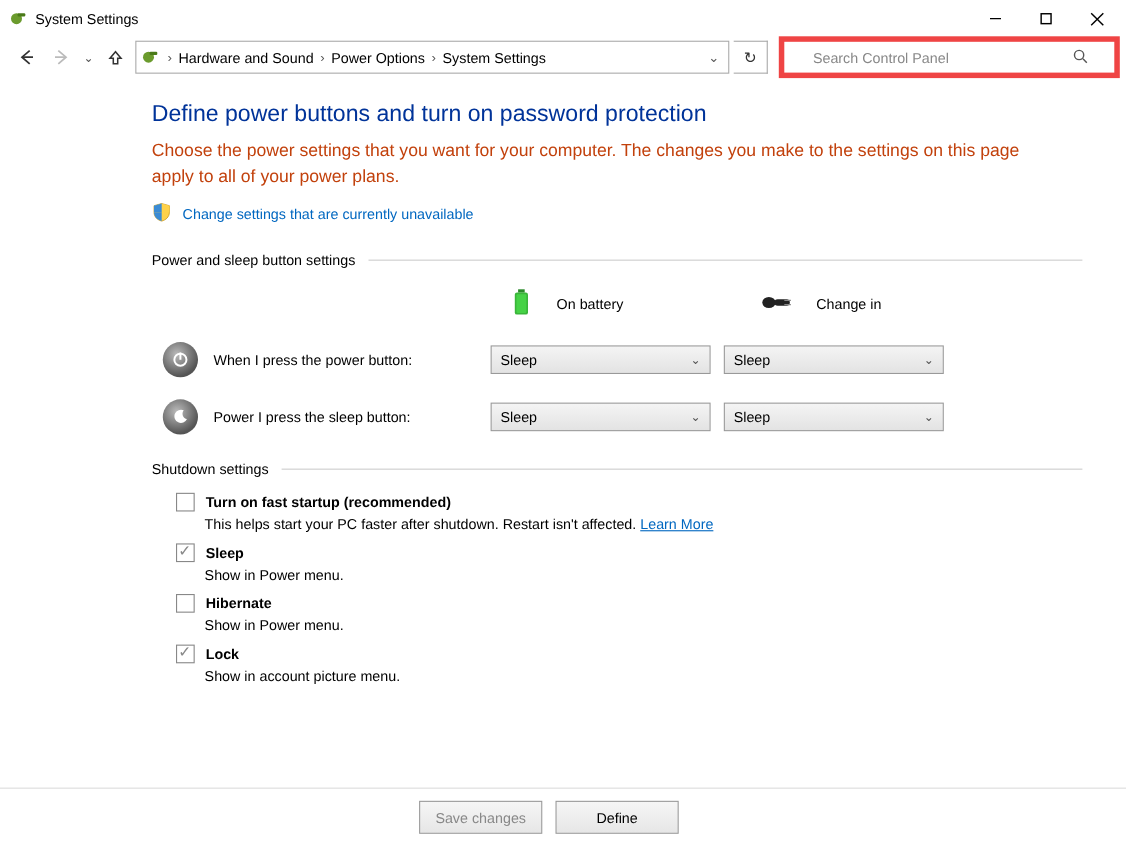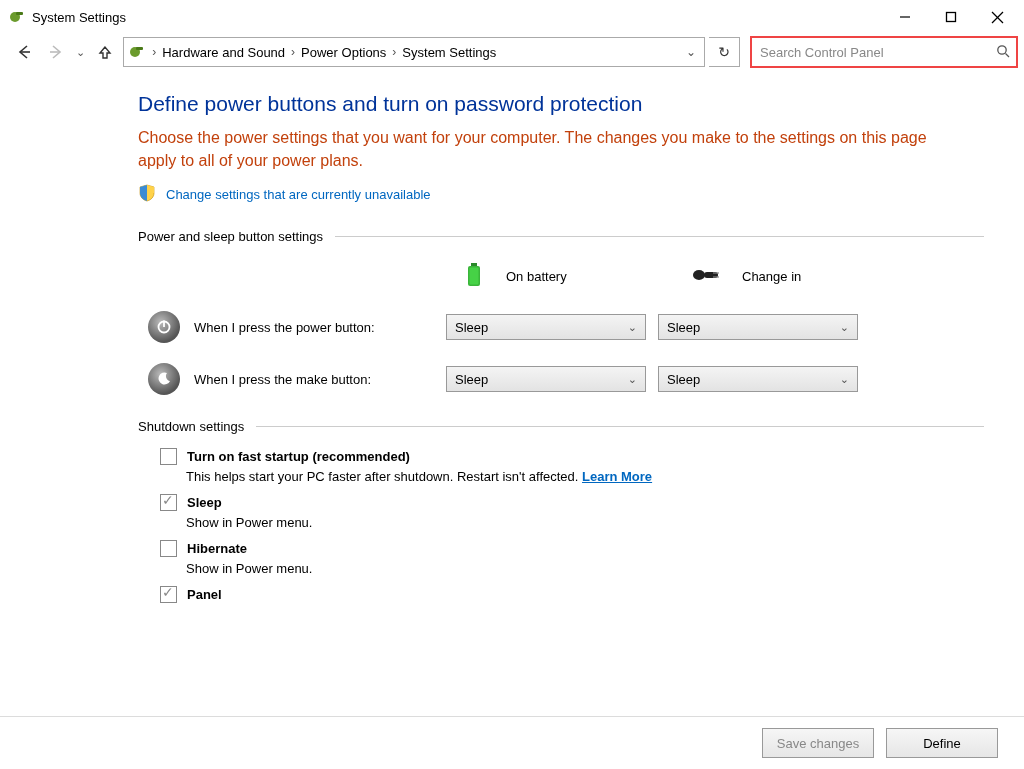--- a/index.html
+++ b/index.html
@@ -59,43 +59,43 @@
   }
   .crumb { color:#000; white-space:nowrap; }
   .addr-chev { color:#555; font-size:12px; }
   .addr-wrap .spacer { flex:1; }
   .addr-drop { width: 18px; text-align:center; color:#555; font-size:12px; }
   .refresh-btn {
     width: 30px; height: 28px; border:1px solid #aaa; border-left:none;
     display:flex; align-items:center; justify-content:center; font-size:14px; color:#333;
   }
   .search-wrap {
-    width: 252px; height: 28px; border:2px solid #ef4444;
-    display:flex; align-items:center; padding:0 6px; margin-left: 6px;
+    width: 252px; height: 28px; border:5px solid #ef4444;
+    display:flex; align-items:center; padding:0 24px; margin-left: 6px;
     color:#888;
   }
   .search-wrap input {
     border:none; outline:none; flex:1; font-size:13px; color:#000; background:transparent;
   }
   .search-wrap input::placeholder { color:#888; }
   .search-icon { font-size:14px; color:#555; }
   .content {
     padding: 22px 40px 0 138px;
     position: relative;
     height: calc(100% - 34px - 36px - 52px);
     box-sizing: border-box;
     overflow: hidden;
   }
   h1.page-title {
     color: #003399; font-weight: 400; font-size: 21px; margin: 0 0 10px 0;
   }
   .desc { font-size: 16px; color:#c2410c; line-height: 1.45; max-width: 830px; }
   .shield-row { display:flex; align-items:center; gap:10px; margin-top: 12px; }
   .link { color:#0067c0; cursor:pointer; }
-  .link.underline { text-decoration: underline; font-weight: bold; }
+  .link.underline { text-decoration: underline; }
   .section-hdr {
     display:flex; align-items:center; gap:12px; margin-top: 24px; padding-left: 0;
   }
   .section-hdr .label { color:#000; white-space:nowrap; }
   .section-hdr .rule { flex:1; height:1px; background:#ccc; }
   .cols-hdr {
     display:flex; margin-top: 18px; align-items:center;
   }
   .cols-hdr .pad { width: 308px; }
   .col-head { width: 210px; display:flex; align-items:center; gap:22px; padding-left: 18px; }
@@ -124,21 +124,21 @@
     width:15px; height:15px; border:1px solid #888; background:#fff; position:relative; flex:0 0 15px;
   }
   .chk.checked::after {
     content:"✓"; position:absolute; top:-3px; left:1px; color:#888; font-size:14px;
   }
   .sd-title { font-weight:600; font-size:13px; }
   .sd-sub { margin: 4px 0 0 26px; font-size:13px; color:#000; }
   .footer {
     position:absolute; bottom:0; left:0; right:0; height:52px;
     border-top:1px solid #dcdcdc; background:#fff;
-    display:flex; align-items:center; justify-content:flex-end; gap:12px; padding-right:26px;
+    display:flex; align-items:center; justify-content:center; gap:12px; padding-right:26px;
   }
   .btn {
     min-width: 110px; height:28px; border:1px solid #999;
     background:linear-gradient(#f6f6f6,#e6e6e6);
     display:flex; align-items:center; justify-content:center; font-size:13px;
   }
   .btn.disabled { color:#888; }
 </style>
 </head>
 <body>
@@ -286,21 +286,21 @@
     </div>
   </div>
 
   <div class="opt-row">
     <div class="leading">
       <span class="round-icon">
         <svg width="16" height="16" viewBox="0 0 16 16">
             <path d="M11 2 A6 6 0 1 0 14 10 A5 5 0 0 1 11 2 Z" fill="#fff"></path>
           </svg>
       </span>
-      <span>When I press the make button:</span>
+      <span>Power I press the sleep button:</span>
     </div>
     <div class="sel">
       <span>Sleep</span>
       <span class="caret">⌄</span>
     </div>
     <div class="sel">
       <span>Sleep</span>
       <span class="caret">⌄</span>
     </div>
   </div>
@@ -334,22 +334,23 @@
       <div class="sd-head">
         <span class="chk"></span>
         <span class="sd-title">Hibernate</span>
       </div>
       <div class="sd-sub">Show in Power menu.</div>
     </div>
 
     <div class="sd-item">
       <div class="sd-head">
         <span class="chk checked"></span>
-        <span class="sd-title">Panel</span>
-      </div>
+        <span class="sd-title">Lock</span>
+      </div>
+      <div class="sd-sub">Show in account picture menu.</div>
     </div>
 
   </div>
 
 </div>
 
 <div class="footer">
   <div class="btn disabled">
     <span>Save changes</span>
   </div>

